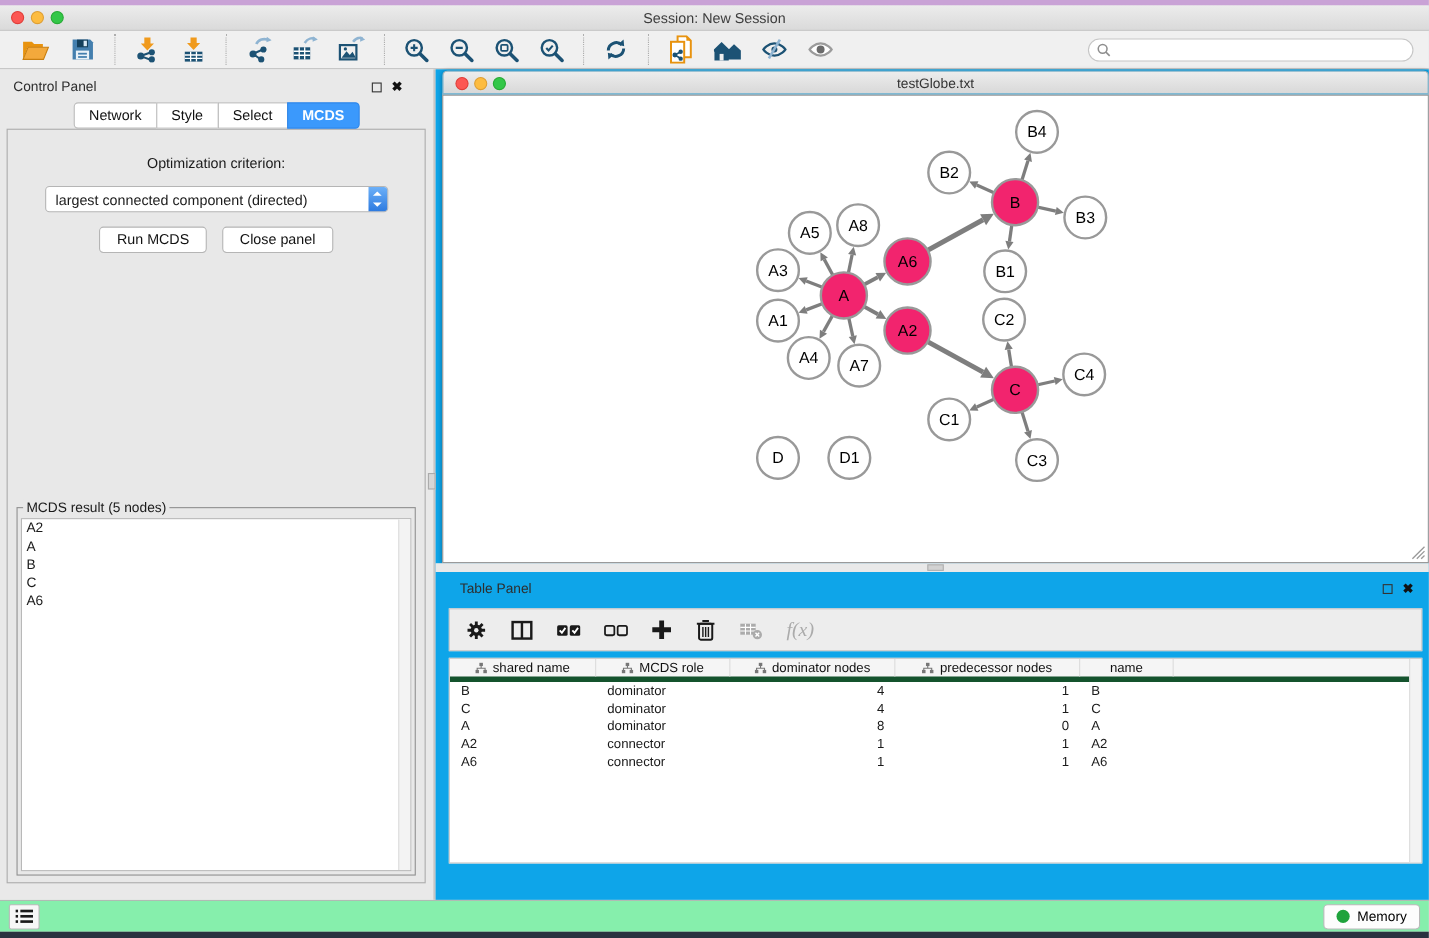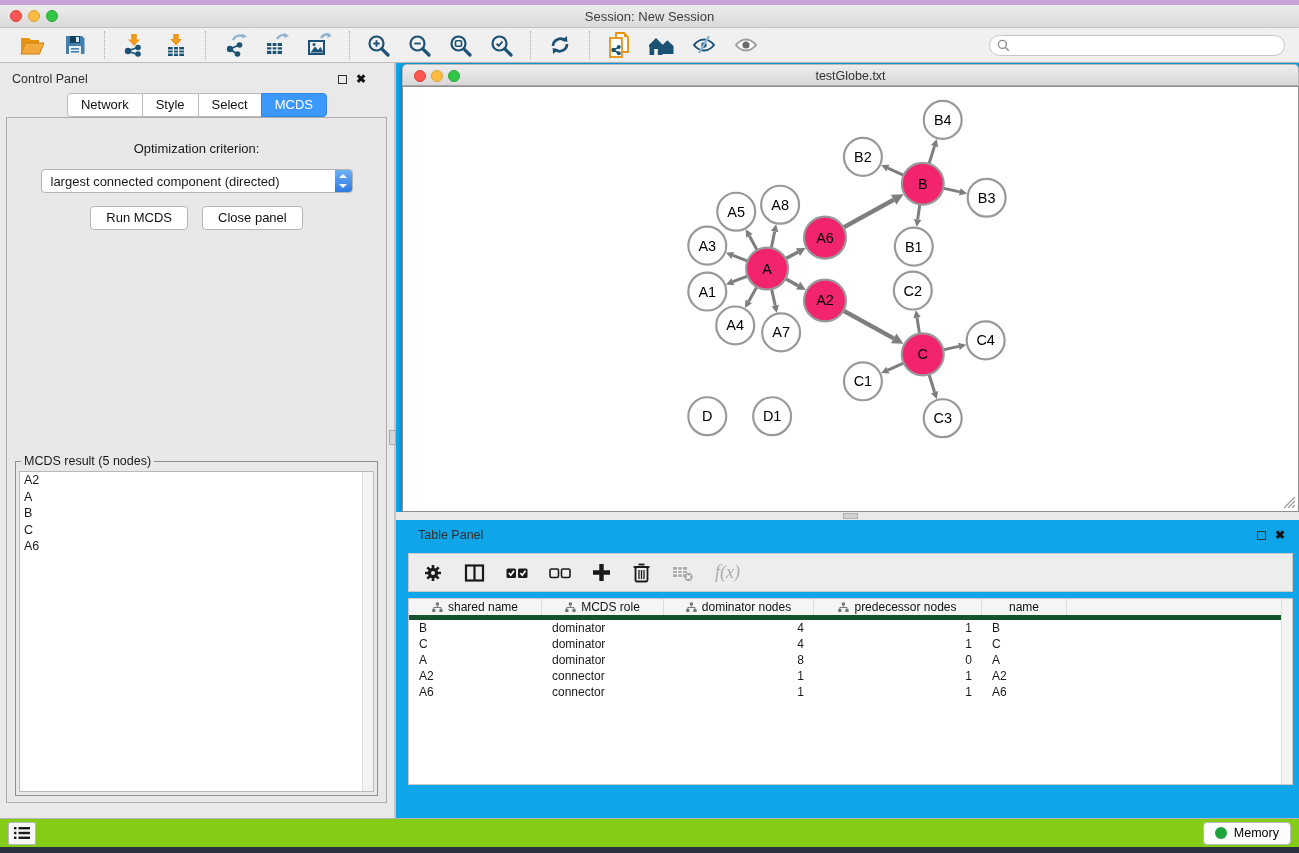--- a/index.html
+++ b/index.html
@@ -28,21 +28,21 @@
   
   .control-panel { width:396px; background:#E9E9E9; border-right:2px solid #C6C6C6; position:relative; flex-shrink:0; }
   .cp-header { display:flex; align-items:center; padding:9px 28px 0 12px; }
   .cp-title { font-size:12.5px; color:#2e2e2e; }
   .panel-icons { margin-left:auto; display:flex; align-items:center; gap:9px; }
   .float-box { width:9px; height:9px; border:1.5px solid #333; display:inline-block; }
   .close-x { font-size:12px; font-weight:bold; color:#111; line-height:9px; }
   .cp-tabs { display:flex; justify-content:center; margin-top:7px; position:relative; z-index:2; }
   .seg-tab { font-size:13px; padding:3px 13px 4px; background:#FFF; border:1px solid #BCBCBC; margin-left:-1px; color:#111; }
   .seg-tab:first-child { border-radius:4px 0 0 4px; margin-left:0; }
-  .seg-tab:last-child { border-radius:0 4px 4px 0; }
+  .seg-tab:last-child { border-radius:0 4px 4px 0;font-weight:bold; }
   .seg-tab.active { background:#3B99FC; border-color:#2F87EA; color:#FFF; }
   .cp-body { position:absolute; left:6px; right:7px; top:54px; bottom:15px; border:1px solid #ACACAC; background:#E8E8E8; }
   .opt-label { text-align:center; font-size:13px; margin-top:23px; }
   .dropdown { width:312px; height:24px; margin:13px auto 0; background:#FFF; border:1px solid #B5B5B5; border-radius:4px; display:flex; align-items:center; position:relative; }
   .dropdown-value { flex:1; font-size:13px; padding-left:9px; }
   .dropdown-stepper { width:17px; height:22px; margin:0; border-radius:0 3px 3px 0; background:linear-gradient(#6CB0F8,#2E7BE0); position:relative; }
   .dropdown-stepper:before, .dropdown-stepper:after { content:""; position:absolute; left:4.5px; border-left:4px solid transparent; border-right:4px solid transparent; }
   .dropdown-stepper:before { top:4px; border-bottom:4.5px solid #FFF; }
   .dropdown-stepper:after { bottom:4px; border-top:4.5px solid #FFF; }
   .cp-buttons { display:flex; justify-content:center; gap:14px; margin-top:13px; }
@@ -80,21 +80,21 @@
   .fx-label { font-family:"Liberation Serif",serif; font-style:italic; font-size:18px; color:#ABABAB; }
   .tp-table { position:absolute; left:12px; right:6px; top:78px; bottom:33px; background:#FFF; border:1px solid #C9C9C9; overflow:hidden; }
   .tbl-scroll { position:absolute; right:0; top:0; bottom:0; width:11px; background:#F3F3F3; border-left:1px solid #DDD; }
   .tbl-header { display:flex; height:21px; background:#F5F5F5; border-bottom:5px solid #14532d; }
   .tbl-col { display:flex; align-items:center; justify-content:center; gap:5px; font-size:12px; color:#111; border-right:1px solid #DCDCDC; height:100%; }
   .tbl-row { display:flex; height:16px; align-items:center; }
   .tbl-cell { font-size:12px; line-height:16px; overflow:hidden; white-space:nowrap; }
   .tp-tabs { position:absolute; left:0; right:0; bottom:7px; display:flex; justify-content:center; }
 
   
-  .status-bar { height:29px; background:#84cc16; border-top:1px solid #B5B5B5; display:flex; align-items:center; padding:0 8px; }
+  .status-bar { height:29px; background:#86efac; border-top:1px solid #B5B5B5; display:flex; align-items:center; padding:0 8px; }
   .list-btn { width:28px; height:23px; background:#F7F7F7; border:1px solid #B9B9B9; border-radius:2px; display:flex; align-items:center; justify-content:center; }
   .memory-btn { margin-left:auto; display:flex; align-items:center; gap:7px; background:#FDFDFD; border:1px solid #B9B9B9; border-radius:4px; padding:3px 11px 4px; font-size:12.5px; }
   .memory-dot { width:12px; height:12px; border-radius:50%; background:#1FA33C; }
   .desktop-bottom { height:6px; background:#2A3240; }
 </style>
 </head>
 <body>
 
 <div class="desktop-top"></div>
 

